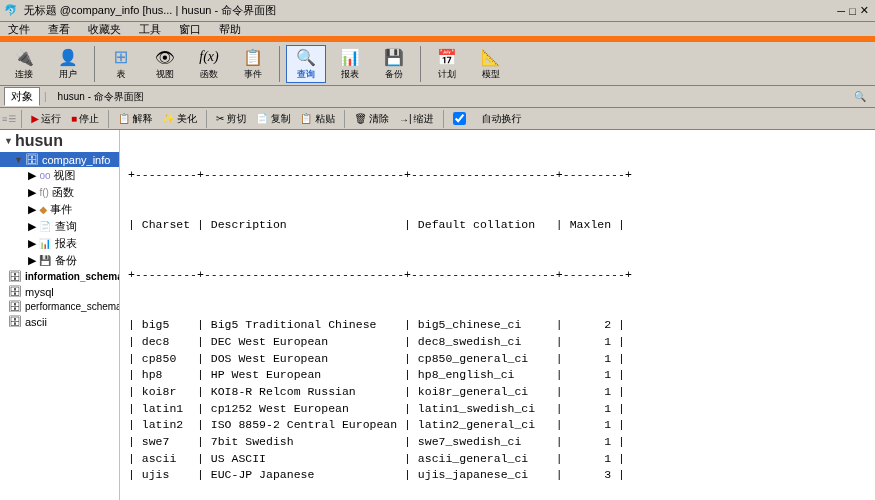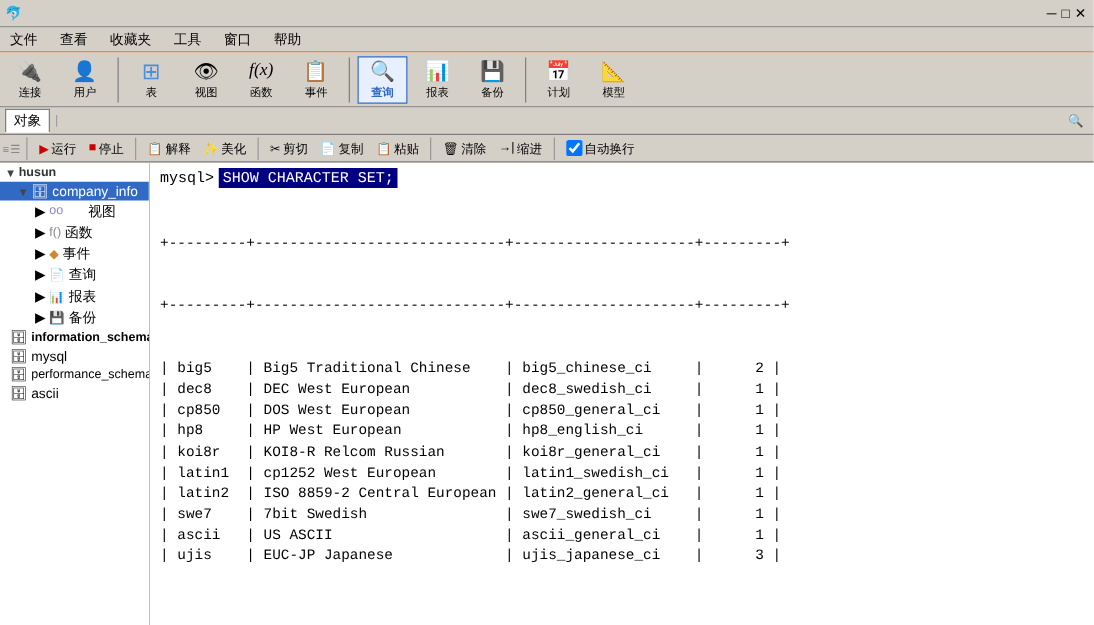--- a/index.html
+++ b/index.html
@@ -24,21 +24,21 @@
       font-family: 'Microsoft YaHei', Arial, sans-serif;
     }
 
     
     #menu-bar {
       background: #d4d0c8;
       height: 20px;
       display: flex;
       align-items: center;
       padding: 0 4px;
-      border-bottom: 1px solid #f97316;
+      border-bottom: 6px solid #f97316;
       font-size: 11px;
       font-family: 'Microsoft YaHei', Arial, sans-serif;
       gap: 10px;
     }
     .menu-item {
       cursor: pointer;
       padding: 1px 4px;
     }
 
     
@@ -203,20 +203,21 @@
     
     #content::-webkit-scrollbar { width: 12px; height: 12px; }
     #content::-webkit-scrollbar-track { background: #d4d0c8; }
     #content::-webkit-scrollbar-thumb { background: #a0a0a0; border: 1px solid #808080; }
   </style>
 </head>
 <body>
 
 <div id="title-bar">
   <span style="margin-right:6px;">🐬</span>
+  <span>无标题 @company_info [hus... | husun - 命令界面图</span>
   <div style="flex:1;"></div>
   <span style="margin:0 2px;cursor:pointer;">─</span>
   <span style="margin:0 2px;cursor:pointer;">□</span>
   <span style="margin:0 2px;cursor:pointer;">✕</span>
 </div>
 
 <div id="menu-bar">
   <span class="menu-item">文件</span>
   <span class="menu-item">查看</span>
   <span class="menu-item">收藏夹</span>
@@ -271,20 +272,21 @@
   </div>
   <div class="toolbar-btn">
     <div class="toolbar-icon">📐</div>
     <span>模型</span>
   </div>
 </div>
 
 <div id="toolbar2">
   <span class="tab-active">对象</span>
   <span style="color:#999;padding:0 2px;">|</span>
+  <span class="tab-inactive" style="font-size:10px;">husun - 命令界面图</span>
   <div style="flex:1;"></div>
   <span style="cursor:pointer;padding:1px 4px;">🔍</span>
 </div>
 
 <div id="toolbar3">
   <div style="display:flex;align-items:center;gap:1px;">
     <span style="font-size:9px;color:#888;">≡</span>
     <span style="font-size:9px;color:#888;">☰</span>
   </div>
   <div style="width:1px;height:18px;background:#999;margin:0 3px;"></div>
@@ -321,42 +323,42 @@
   <div style="width:1px;height:18px;background:#999;margin:0 3px;"></div>
   <button class="action-btn" style="border:none;background:transparent;cursor:pointer;">
     <span>🗑</span>
     <span>清除</span>
   </button>
   <button class="action-btn" style="border:none;background:transparent;cursor:pointer;">
     <span>→|</span>
     <span>缩进</span>
   </button>
   <div style="width:1px;height:18px;background:#999;margin:0 3px;"></div>
-  <button class="action-btn" style="border:none;background:transparent;cursor:pointer;display:flex;align-items:center;gap:2px;">
+  <button class="action-btn" style="border:none;background:transparent;cursor:pointer;display:flex;align-items:center;gap:16px;">
     <input type="checkbox" checked="" style="margin: 0px;">
     <span>自动换行</span>
   </button>
 </div>
 
 <div id="main">
 
   <div id="sidebar">
     <div class="sidebar-item" style="font-weight:bold;padding:2px 4px;">
       <span class="expand-arrow">▼</span>
-      <span style="font-size:10px;color:#333;text-align:right;">husun</span>
+      <span style="font-size:16px;color:#333;text-align:right;">husun</span>
     </div>
     <div class="sidebar-item selected" style="padding-left:14px;">
       <span class="expand-arrow">▼</span>
       <span style="margin-right:3px;font-size:11px;">🗄</span>
       <span>company_info</span>
     </div>
 
     <div class="sidebar-item" style="padding-left:28px;">
       <span style="margin-right:3px;">▶</span>
-      <span style="margin-right:20px;font-size:10px;color:#8888cc;">oo</span>
+      <span style="margin-right:3px;font-size:10px;color:#8888cc;">oo</span>
       <span>视图</span>
     </div>
     <div class="sidebar-item" style="padding-left:28px;">
       <span style="margin-right:3px;">▶</span>
       <span style="margin-right:3px;font-size:10px;color:#888;">f()</span>
       <span>函数</span>
     </div>
     <div class="sidebar-item" style="padding-left:28px;">
       <span style="margin-right:3px;">▶</span>
       <span style="margin-right:3px;font-size:10px;color:#cc8833;">◆</span>
@@ -392,26 +394,23 @@
     </div>
     <div class="sidebar-item" style="padding-left:8px;">
       <span style="margin-right:3px;font-size:11px;">🗄</span>
       <span>ascii</span>
     </div>
   </div>
 
   <div id="content">
     <div id="sql-area">
 
-      <div class="prompt-line">
-        <span class="prompt">mysql&gt;</span>
-        <span class="sql-command">SHOW CHARACTER SET;</span>
-      </div>
 
       <div class="result-table">
         <div class="table-border">+---------+-----------------------------+---------------------+---------+</div>
+        <div class="table-border">| Charset | Description                 | Default collation   | Maxlen |</div>
         <div class="table-border">+---------+-----------------------------+---------------------+---------+</div>
         <div id="table-rows"><div class="table-row-data">| big5    | Big5 Traditional Chinese    | big5_chinese_ci     |      2 |</div><div class="table-row-data">| dec8    | DEC West European           | dec8_swedish_ci     |      1 |</div><div class="table-row-data">| cp850   | DOS West European           | cp850_general_ci    |      1 |</div><div class="table-row-data">| hp8     | HP West European            | hp8_english_ci      |      1 |</div><div class="table-row-data">| koi8r   | KOI8-R Relcom Russian       | koi8r_general_ci    |      1 |</div><div class="table-row-data">| latin1  | cp1252 West European        | latin1_swedish_ci   |      1 |</div><div class="table-row-data">| latin2  | ISO 8859-2 Central European | latin2_general_ci   |      1 |</div><div class="table-row-data">| swe7    | 7bit Swedish                | swe7_swedish_ci     |      1 |</div><div class="table-row-data">| ascii   | US ASCII                    | ascii_general_ci    |      1 |</div><div class="table-row-data">| ujis    | EUC-JP Japanese             | ujis_japanese_ci    |      3 |</div></div>
         
       </div>
     </div>
   </div>
 </div>
 
 </body></html>

